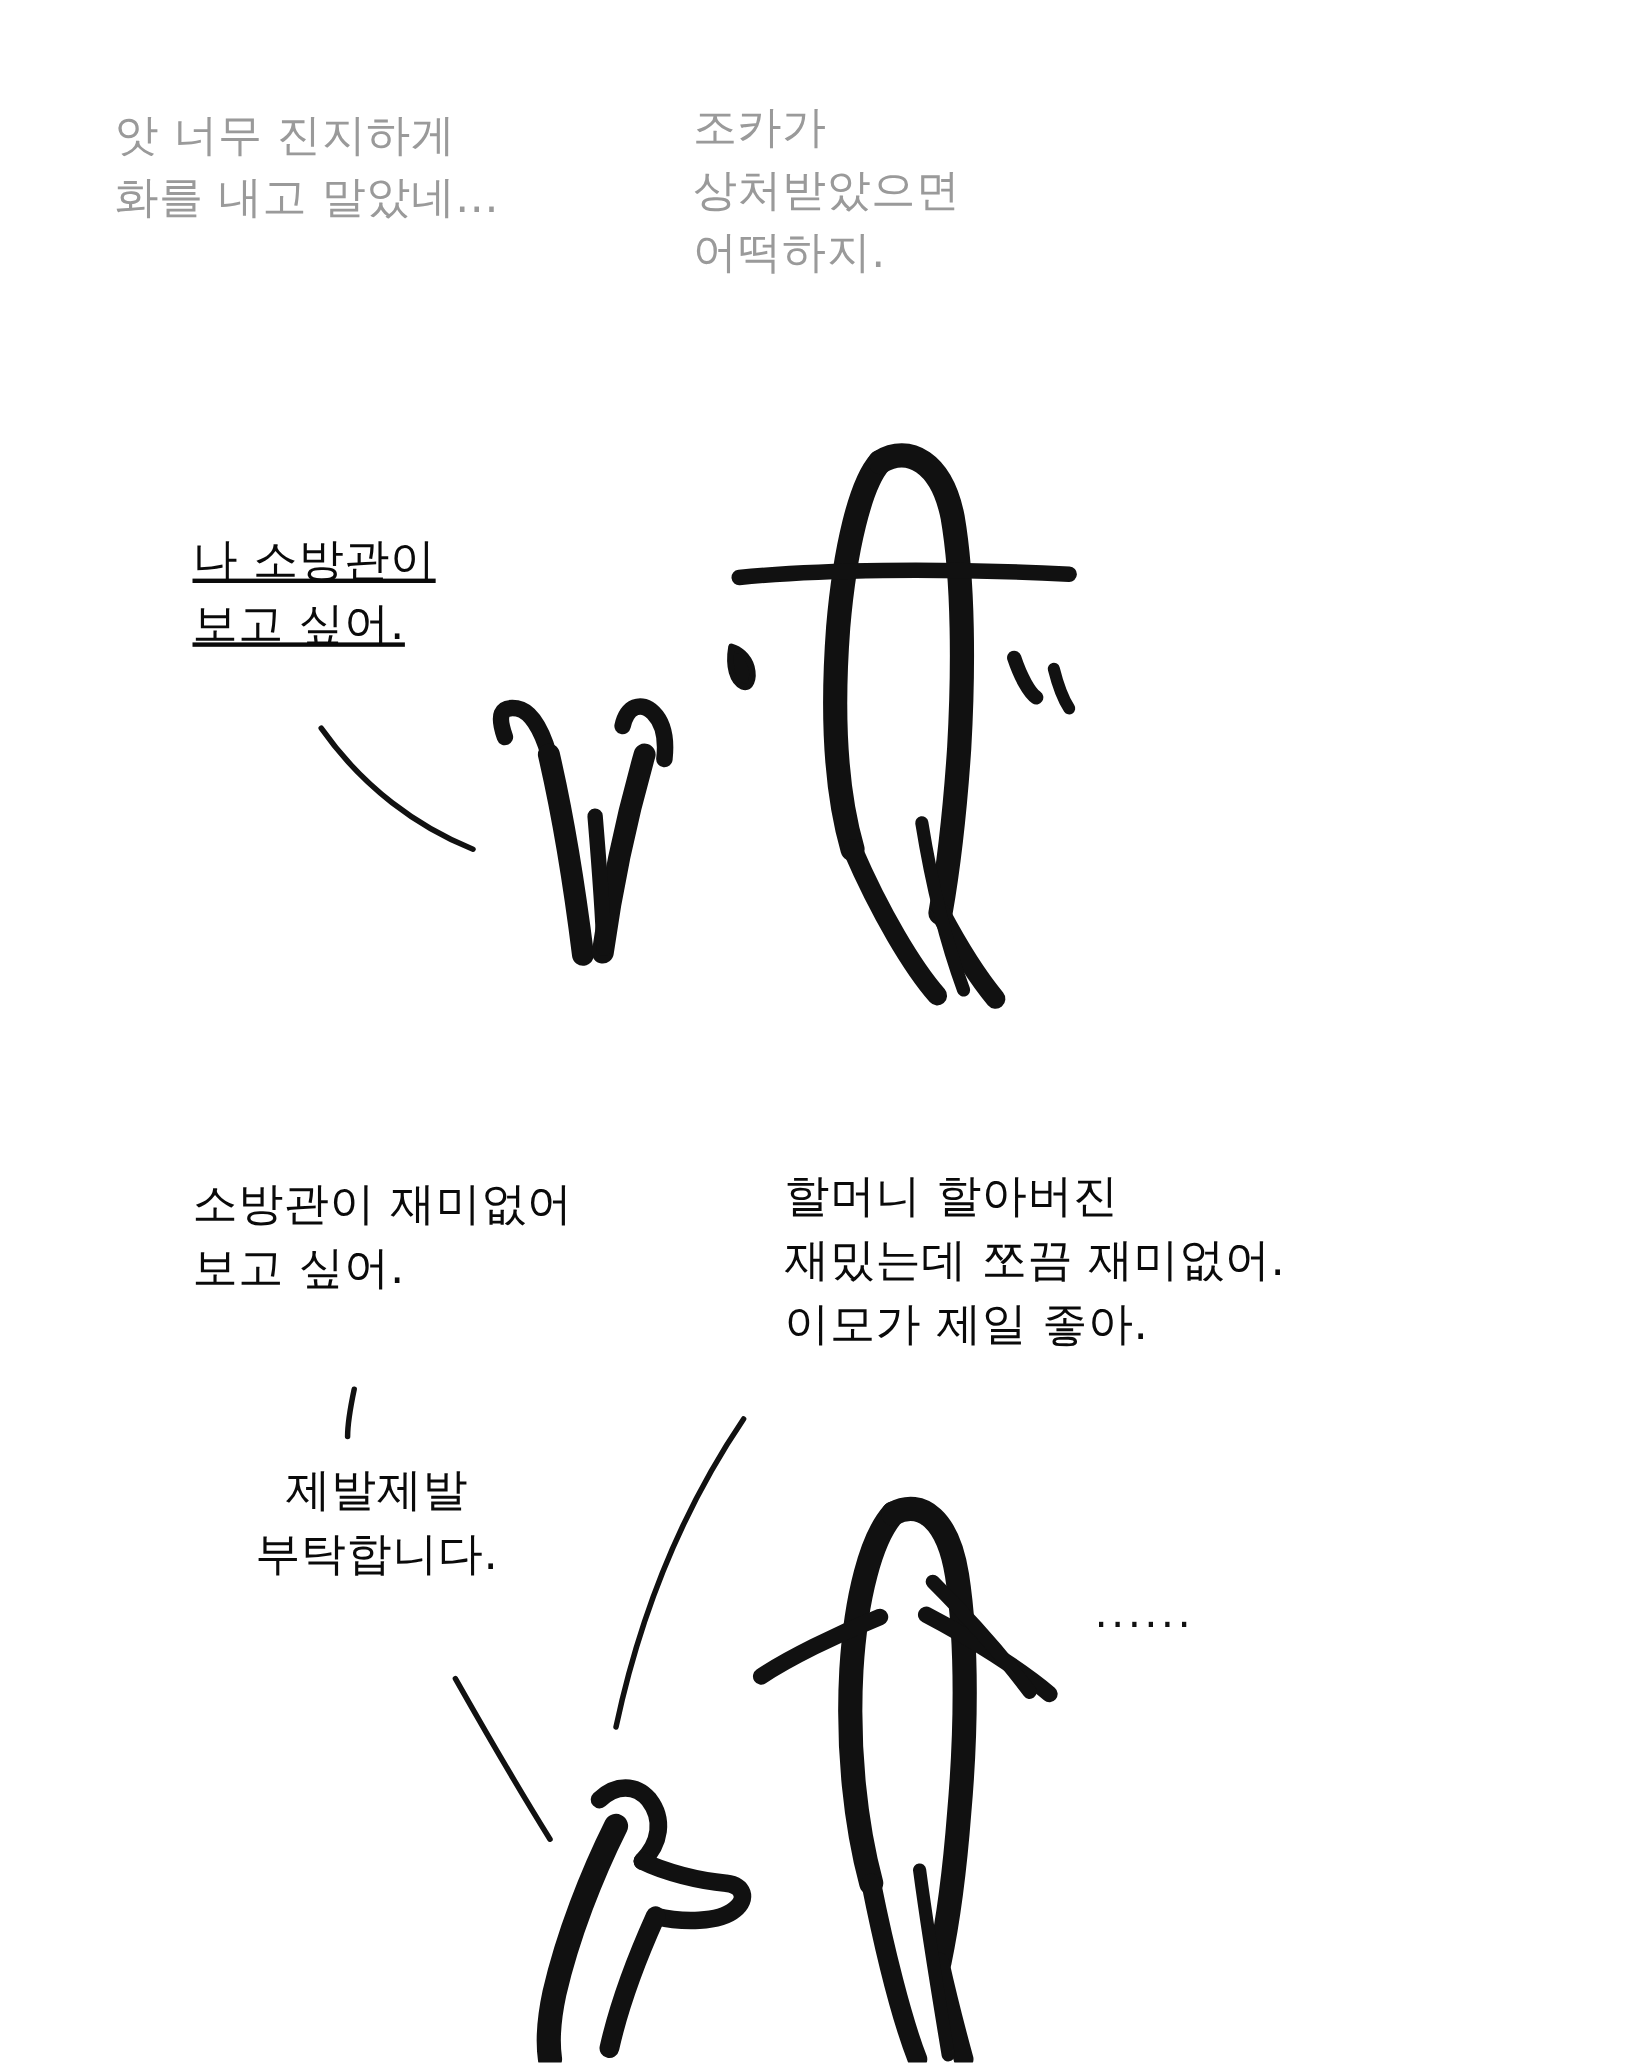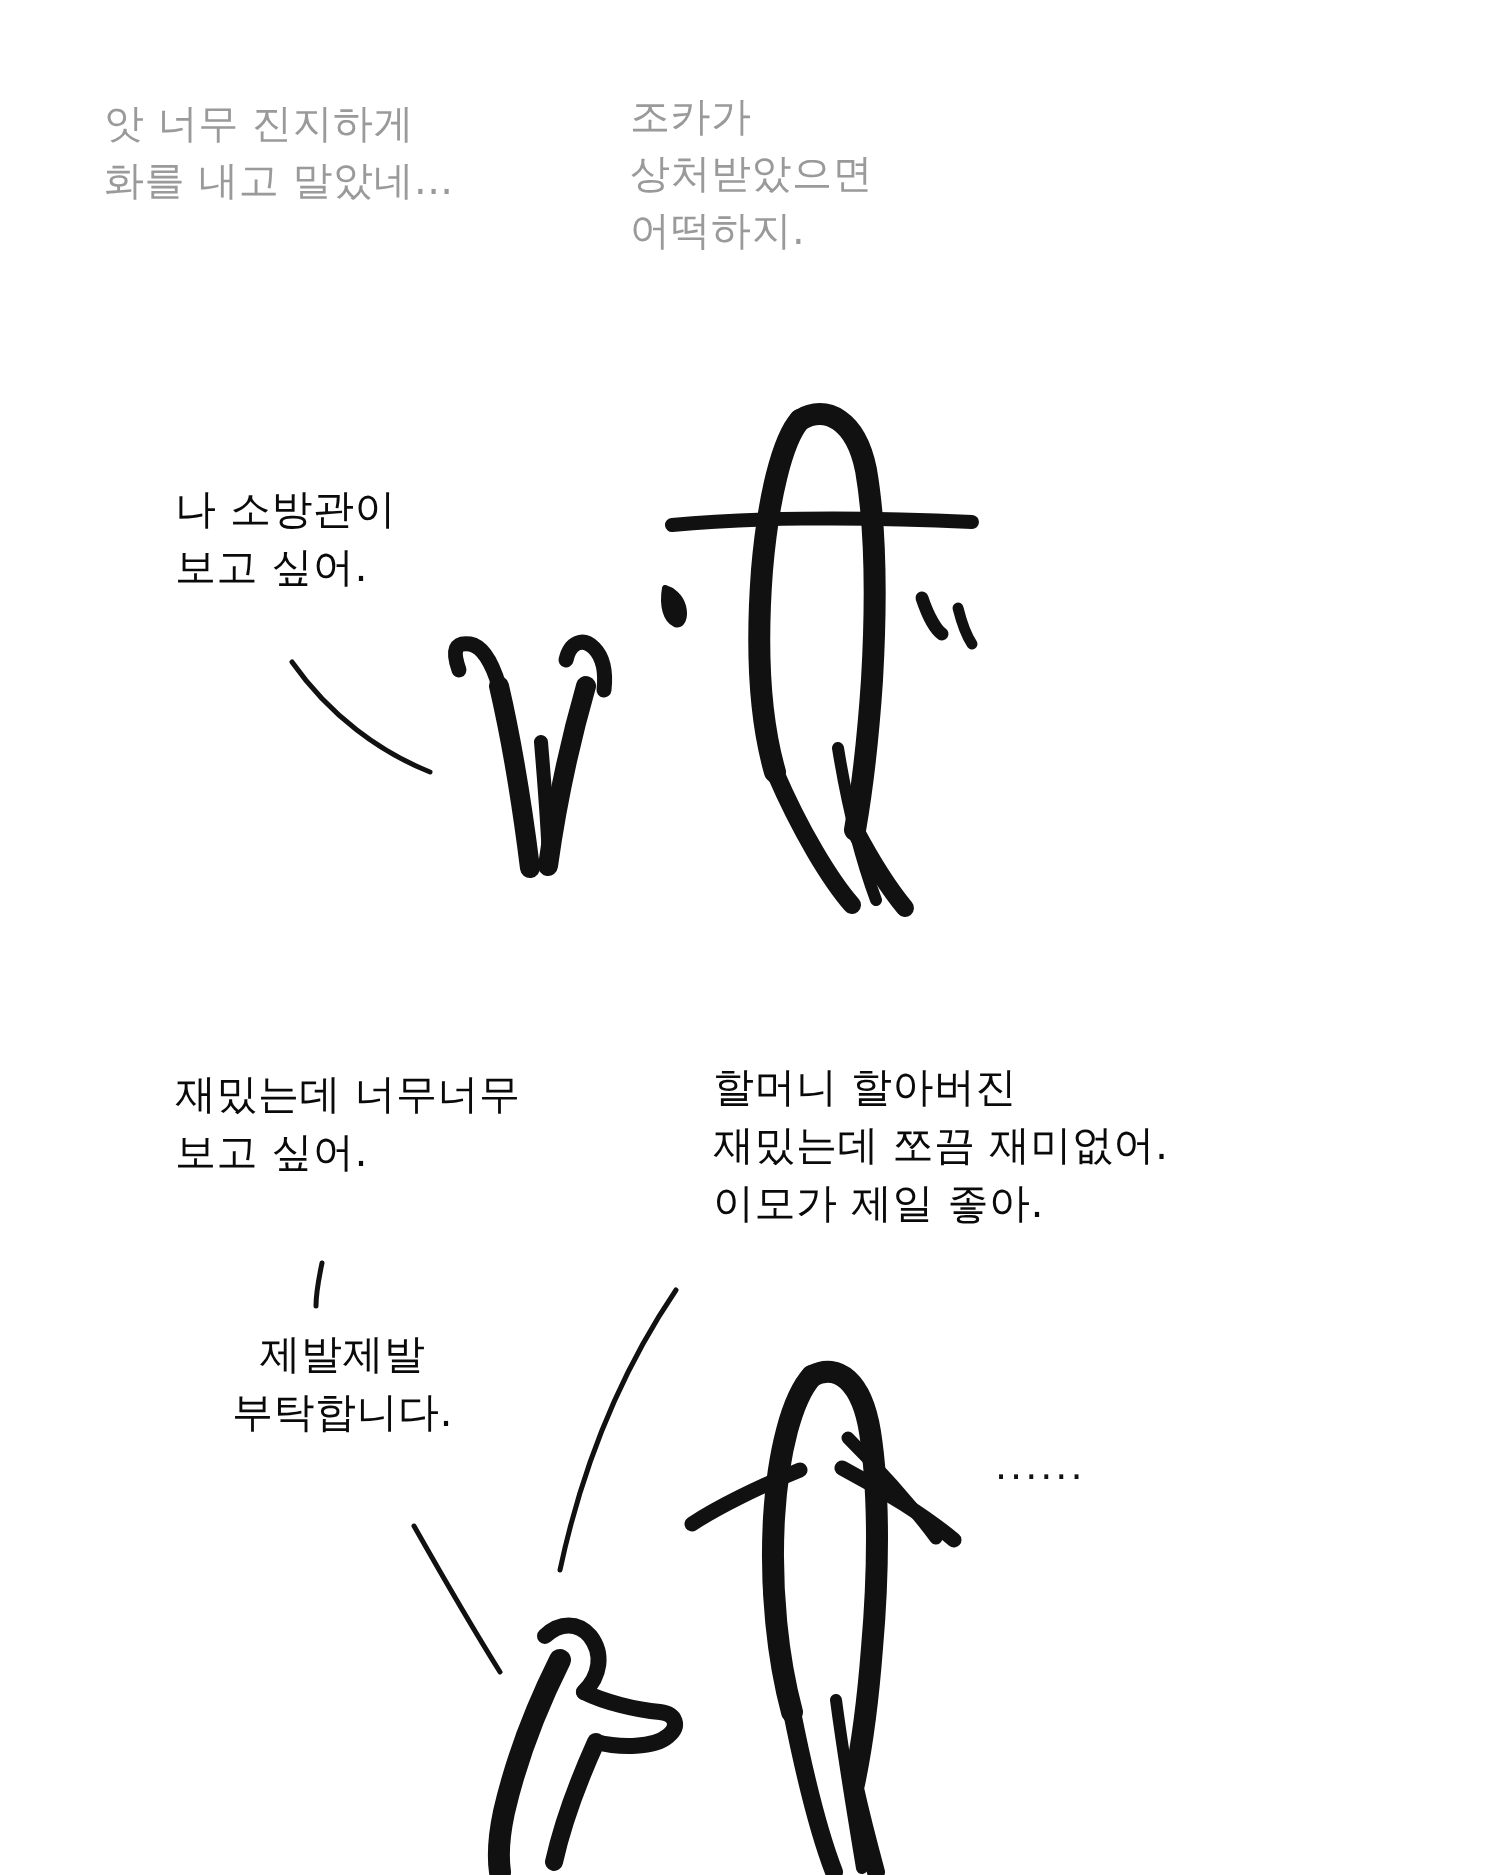--- a/index.html
+++ b/index.html
@@ -44,42 +44,42 @@
     position: absolute;
     left: 0;
     top: 0;
     width: 1500px;
     height: 1875px;
     pointer-events: none;
   }
   
   #thought-1 { left: 104px; top: 95px; }
   #thought-2 { left: 630px; top: 88px; }
-  #speech-1  { left: 175px; top: 480px; }
+  #speech-1  { left: 175px; top: 480px; text-decoration: underline; }
   #speech-2  { left: 175px; top: 1065px; }
   #speech-3  { left: 232px; top: 1325px; text-align: center; }
   #speech-4  { left: 713px; top: 1058px; }
   #ellipsis  { left: 995px; top: 1440px; }
 </style>
 </head>
 <body>
 
 <div class="comic">
 
   <div class="txt thought" id="thought-1">앗 너무 진지하게
 화를 내고 말았네...</div>
 
   <div class="txt thought" id="thought-2">조카가
 상처받았으면
 어떡하지.</div>
 
   <div class="txt speech" id="speech-1">나 소방관이
 보고 싶어.</div>
 
-  <div class="txt speech" id="speech-2">재밌는데 너무너무
+  <div class="txt speech" id="speech-2">소방관이 재미없어
 보고 싶어.</div>
 
   <div class="txt speech" id="speech-3">제발제발
 부탁합니다.</div>
 
   <div class="txt speech" id="speech-4">할머니 할아버진
 재밌는데 쪼끔 재미없어.
 이모가 제일 좋아.</div>
 
   <div class="txt dots" id="ellipsis">......</div>

